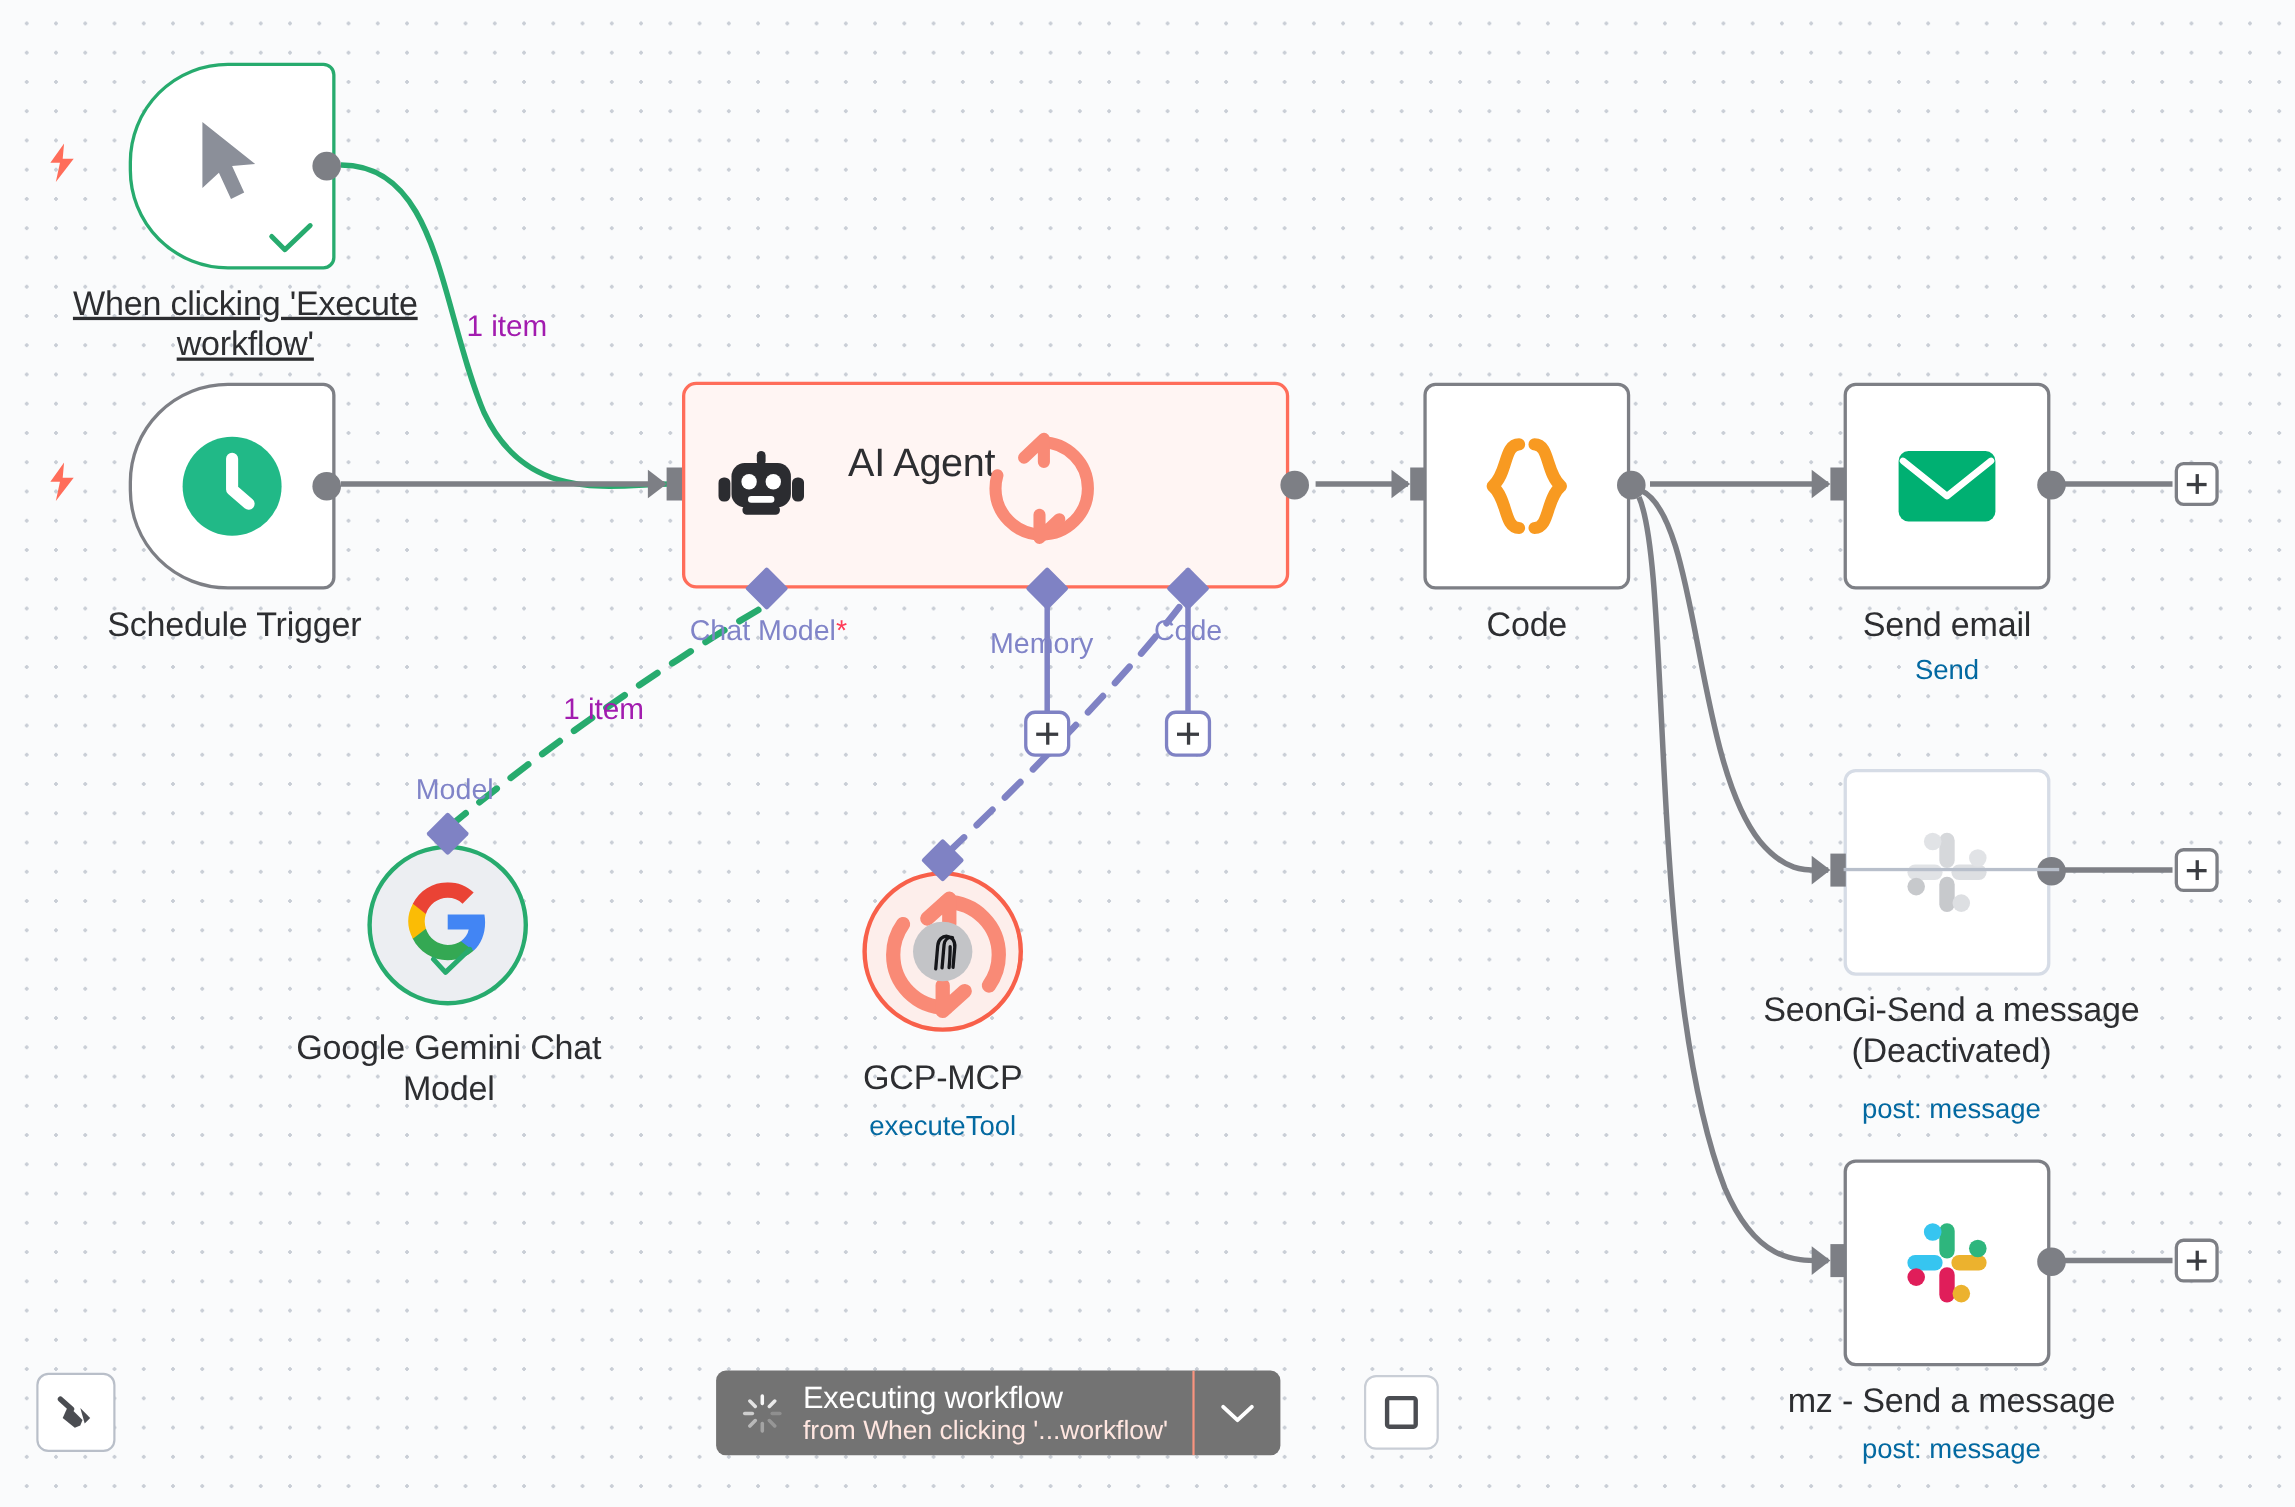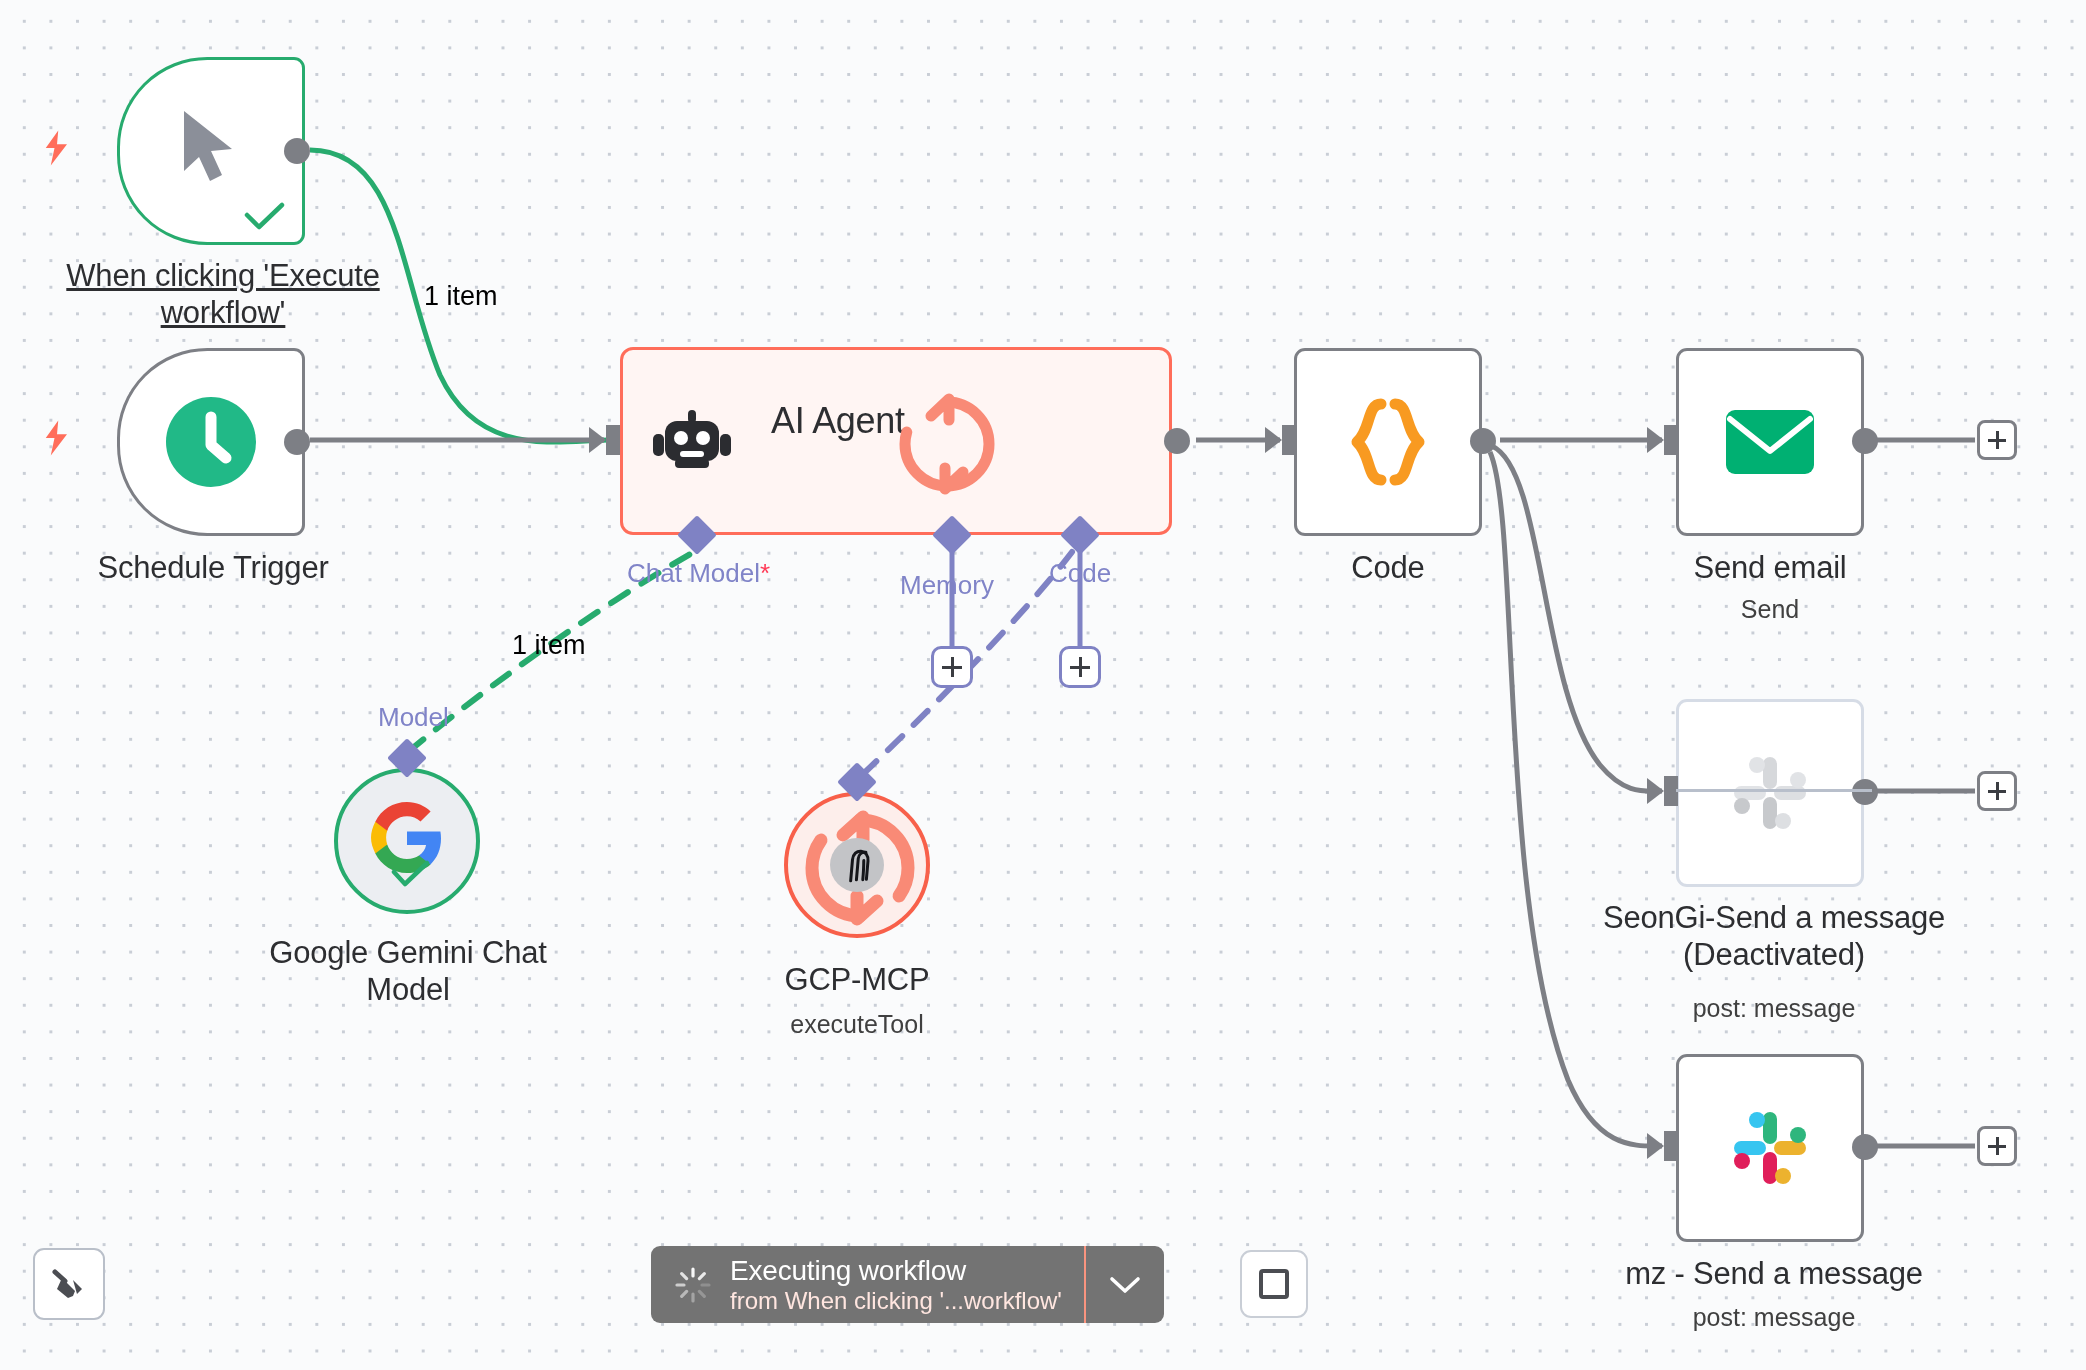--- a/index.html
+++ b/index.html
@@ -43,21 +43,21 @@
     text-align: center;
     color: #2d2e31;
     font-size: 31px;
     line-height: 1.18;
     letter-spacing: -0.2px;
     z-index: 7;
   }
   .node-sub {
     position: absolute;
     text-align: center;
-    color: #404040;
+    color: #0369a1;
     font-size: 25px;
     z-index: 7;
   }
 
   
   .port-out {
     position: absolute;
     width: 26px; height: 26px;
     border-radius: 50%;
     background: #7d7f85;
@@ -226,21 +226,21 @@
     border-width: 3px;
   }
   #slack-deact-strike {
     position: absolute;
     height: 3px;
     background: #b8bfcb;
     z-index: 10;
   }
   .conn-label {
     position: absolute;
-    color: #000000;
+    color: #a21caf;
     font-size: 27px;
     white-space: nowrap;
     z-index: 8;
   }
 </style>
 </head>
 <body>
 
 <div id="canvas"></div>
 

